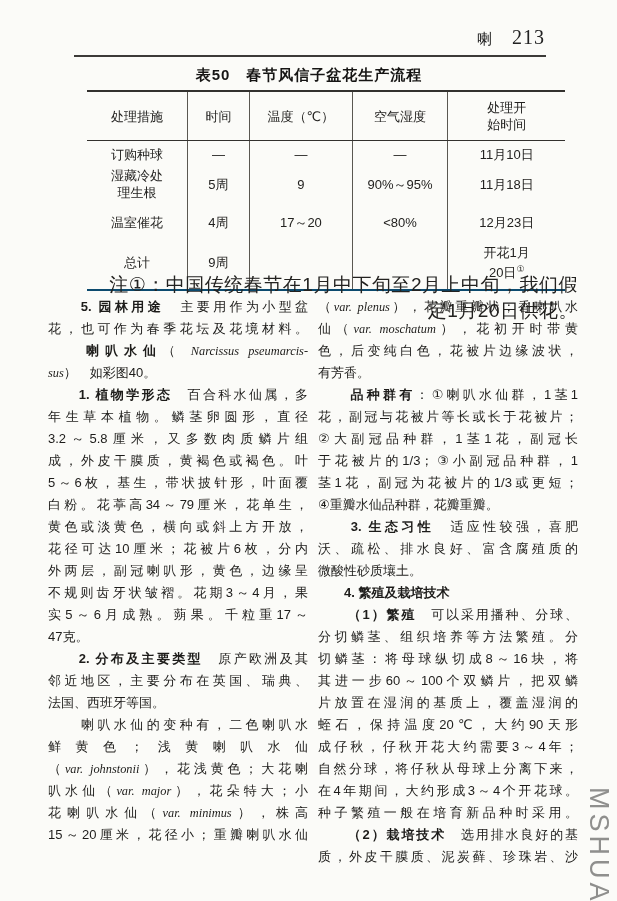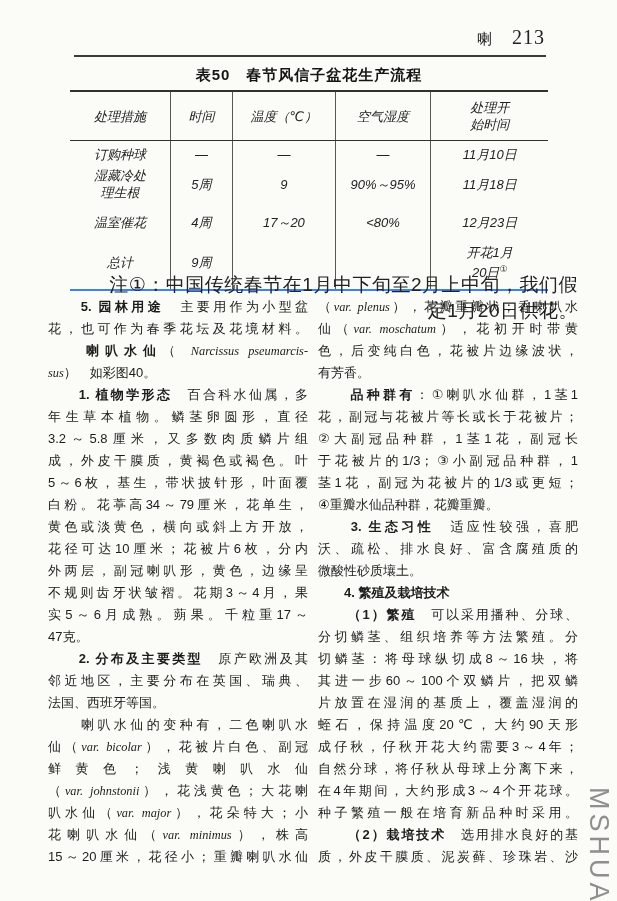--- a/index.html
+++ b/index.html
@@ -12,23 +12,23 @@
     position:absolute;top:26px;right:72px;font-size:15px;
     display:flex;align-items:baseline;gap:20px;color:#222;
   }
   .pagehead .num{font-family:"Liberation Serif","DejaVu Serif",serif;font-size:20px;letter-spacing:1px}
   .rule{position:absolute;top:55px;left:74px;width:472px;height:2px;background:#3c3a38}
   .tbl-title{
     position:absolute;top:66px;left:70px;width:478px;text-align:center;
     font-weight:bold;font-size:15px;letter-spacing:1px;color:#161514;
   }
   table.tbl{
-    position:absolute;top:90px;left:70px;width:478px;border-collapse:collapse;
-    border-top:2px solid #33312e;border-bottom:2px solid #3b82f6;
-    font-size:13px;color:#232220;table-layout:fixed;font-style:italic;
+    position:absolute;top:90px;left:87px;width:478px;border-collapse:collapse;
+    border-top:2px solid #33312e;border-bottom:2px solid #0c4a6e;
+    font-size:13px;color:#232220;table-layout:fixed;
   }
   .tbl th,.tbl td{
     border-right:1px solid #5a5751;text-align:center;vertical-align:middle;
     white-space:pre-line;font-weight:normal;line-height:17px;padding:2px 2px;
   }
   .tbl th:last-child,.tbl td:last-child{border-right:none}
   .tbl thead th{border-bottom:1.5px solid #33312e;height:44px}
   .tbl tbody tr:nth-child(1) td{padding-top:5px;padding-bottom:2px}
   .tbl tbody tr:nth-child(2) td{padding-top:2px;padding-bottom:6px}
   .tbl tbody tr:nth-child(3) td{padding-top:7px;padding-bottom:7px}
@@ -136,21 +136,20 @@
         <div class="line"><span>黄色或淡黄色，横向或斜上方开放，</span></div>
         <div class="line"><span>花径可达10厘米；花被片6枚，分内</span></div>
         <div class="line"><span>外两层，副冠喇叭形，黄色，边缘呈</span></div>
         <div class="line"><span>不规则齿牙状皱褶。花期3～4月，果</span></div>
         <div class="line"><span>实5～6月成熟。蒴果。千粒重17～</span></div>
         <div class="line e"><span>47克。</span></div>
         <div class="line"><span>　　</span><span class="b">2. 分布及主要类型</span><span>　原产欧洲及其</span></div>
         <div class="line"><span>邻近地区，主要分布在英国、瑞典、</span></div>
         <div class="line e"><span>法国、西班牙等国。</span></div>
         <div class="line"><span>　　喇叭水仙的变种有，二色喇叭水</span></div>
-        <div class="line"><span>仙（</span><span class="i">var. bicolar</span><span>），花被片白色、副冠</span></div>
         <div class="line"><span>鲜黄色；浅黄喇叭水仙</span></div>
         <div class="line"><span>（</span><span class="i">var. johnstonii</span><span>），花浅黄色；大花喇</span></div>
         <div class="line"><span>叭水仙（</span><span class="i">var. major</span><span>），花朵特大；小</span></div>
         <div class="line"><span>花喇叭水仙（</span><span class="i">var. minimus</span><span>），株高</span></div>
         <div class="line"><span>15～20厘米，花径小；重瓣喇叭水仙</span></div>
       </div>
     <div class="col">
         <div class="line"><span>（</span><span class="i">var. plenus</span><span>），花瓣重瓣状；香喇叭水</span></div>
         <div class="line"><span>仙（</span><span class="i">var. moschatum</span><span>），花初开时带黄</span></div>
         <div class="line"><span>色，后变纯白色，花被片边缘波状，</span></div>

